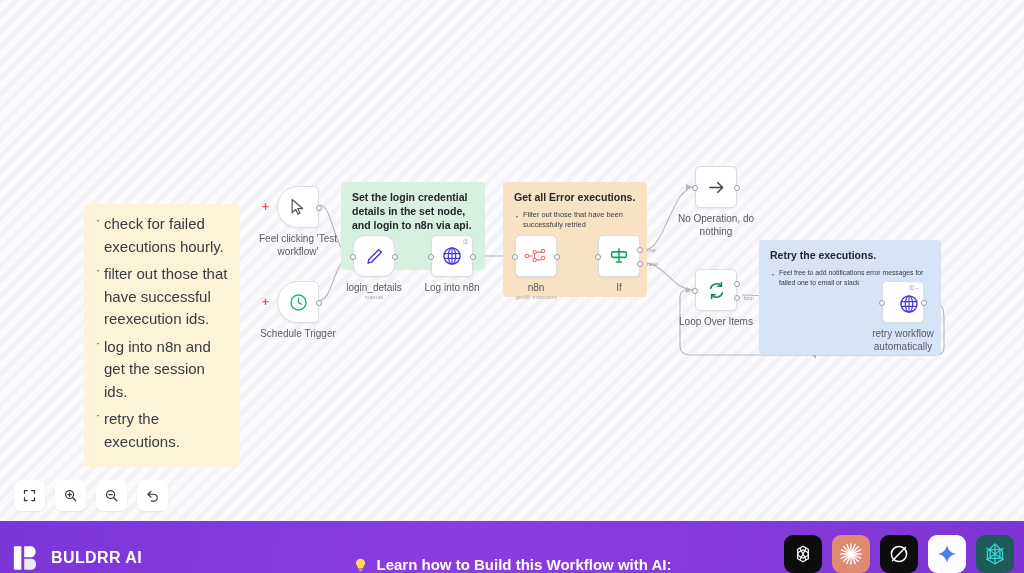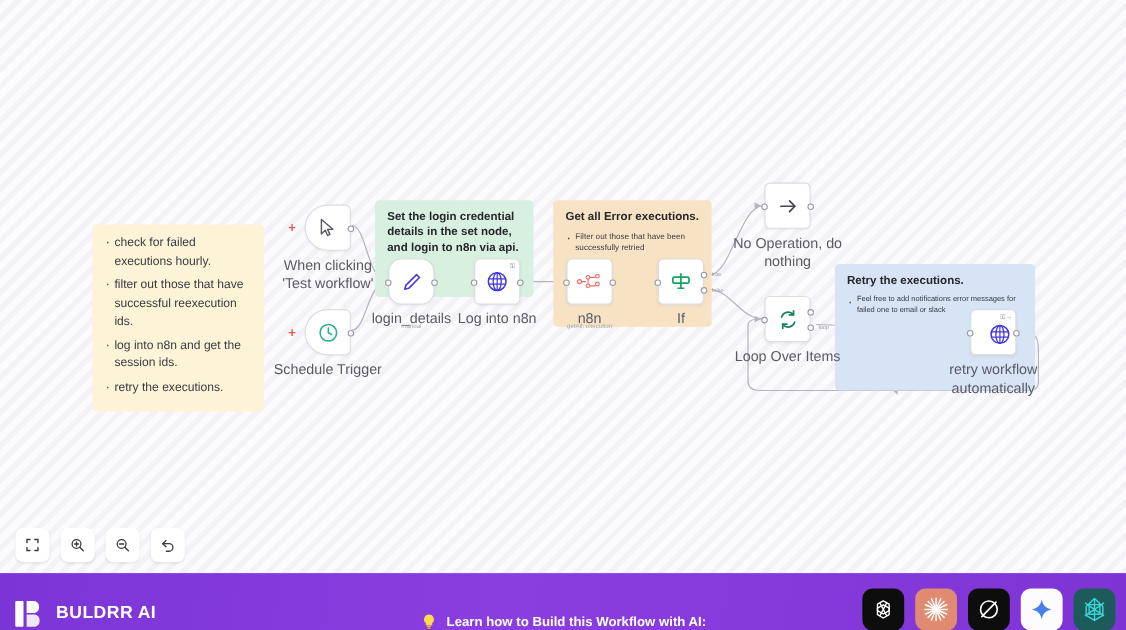--- a/index.html
+++ b/index.html
@@ -43,39 +43,39 @@
     line-height: 1.33; margin-bottom: 5px;
   }
   .sticky ul { list-style: none; }
   .sticky li {
     position: relative; padding-left: 9px; margin-bottom: 20px;
   }
   .sticky li::before {
     content: "·"; position: absolute; left: 1px; top: -2px;
     font-size: 12px; color: #3a3a42;
   }
-  .sticky.note-checklist { font-size: 11px; line-height: 1.5; }
+  .sticky.note-checklist { font-size: 15px; line-height: 1.5; }
   .sticky.note-checklist li { margin-bottom: 5px; }
 
   
   .node {
     position: absolute;
     width: 42px; height: 42px;
     background: #ffffff;
     border: 1px solid #dcdce4;
     border-radius: 5px;
     display: flex; align-items: center; justify-content: center;
     box-shadow: 0 1px 2px rgba(30,30,50,.06);
   }
   .node.trigger { border-top-left-radius: 21px; border-bottom-left-radius: 21px; }
   .node-label {
     position: absolute;
     top: 45px; left: 50%; transform: translateX(-50%);
     width: 104px; text-align: center;
-    font-size: 13px; color: #5a5a66; line-height: 1.32;
+    font-size: 10px; color: #5a5a66; line-height: 1.32;
     white-space: normal;
   }
   .node-sub {
     position: absolute;
     top: 58px; left: 50%; transform: translateX(-50%);
     width: 110px; text-align: center;
     font-size: 5.6px; color: #a9a9b6;
   }
   .port {
     position: absolute; width: 6px; height: 6px;
@@ -110,21 +110,21 @@
   #brandbar {
     position: absolute; left: 0; bottom: 0; width: 1024px; height: 52px;
     background: linear-gradient(100deg, #7b35d6 0%, #8b3ee0 45%, #7e34d4 100%);
     display: flex; align-items: flex-end;
   }
   #brand { display: flex; align-items: center; gap: 9px; margin-left: 12px; }
   #brand-name { color: #ffffff; font-size: 16px; font-weight: bold; letter-spacing: .4px; }
   #cta {
     position: absolute; left: 50%; transform: translateX(-50%);
     display: flex; align-items: center; gap: 8px;
-    color: #ffffff; font-size: 12px; font-weight: bold;
+    color: #ffffff; font-size: 15px; font-weight: bold;
     white-space: nowrap;
   }
   #ai-icons { position: absolute; right: 10px; display: flex; gap: 10px; align-items: center; }
   .ai-icon {
     width: 38px; height: 38px; border-radius: 9px;
     display: flex; align-items: center; justify-content: center;
   }
 </style>
 </head>
 <body>
@@ -195,21 +195,21 @@
         <li style="font-size:6.8px;">Feel free to add notifications error messages for failed one to email or slack</li>
       </ul>
     </div>
 
     <div class="node trigger" style="left:277px; top:186px;">
       <span class="plus-mark" style="left:-16px; top:14px;">+</span>
       <svg width="20" height="20" viewBox="0 0 24 24">
         <path d="M5 3 L5 19 L9.2 14.8 L11.8 20.5 L14.3 19.3 L11.7 13.8 L17.5 13.8 Z" fill="none" stroke="#55555f" stroke-width="1.5" stroke-linejoin="round"></path>
       </svg>
       <span class="port out"></span>
-      <span class="node-label">When clicking 'Test workflow'</span>
+      <span class="node-label">Feel clicking 'Test workflow'</span>
     </div>
 
     <div class="node trigger" style="left:277px; top:281px;">
       <span class="plus-mark" style="left:-16px; top:14px;">+</span>
       <svg width="21" height="21" viewBox="0 0 24 24">
         <circle cx="12" cy="12" r="8.6" fill="none" stroke="#21b18b" stroke-width="1.6"></circle>
         <path d="M12 7 L12 12 L15.4 14" fill="none" stroke="#21b18b" stroke-width="1.6" stroke-linecap="round"></path>
       </svg>
       <span class="port out"></span>
       <span class="node-label">Schedule Trigger</span>

